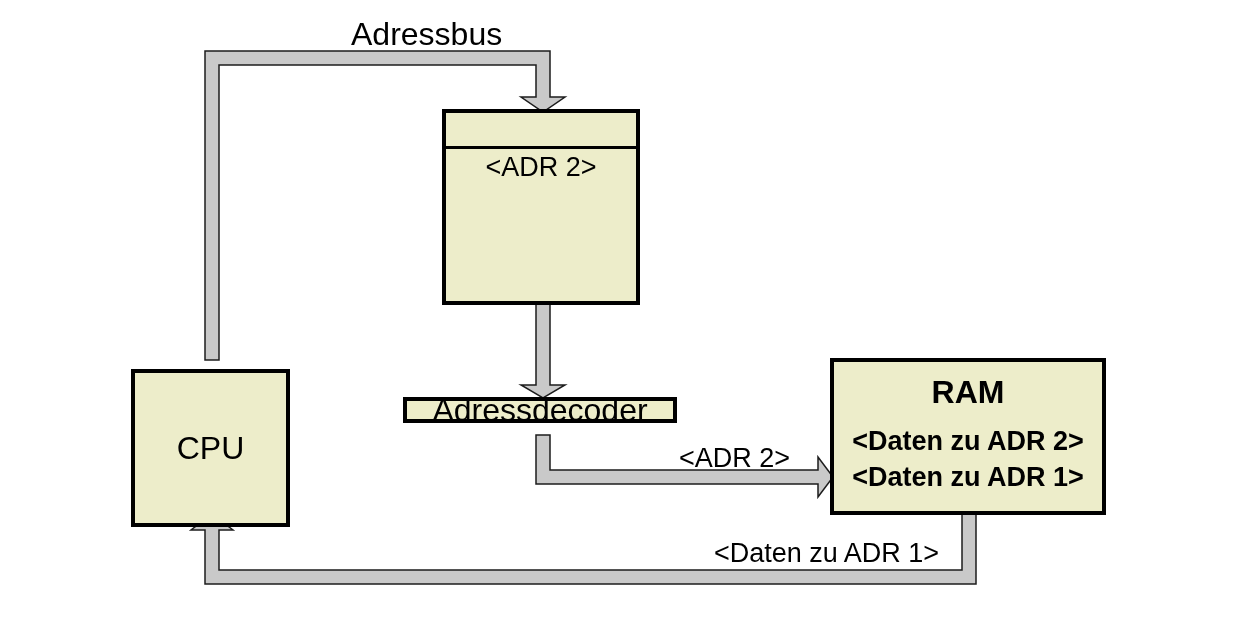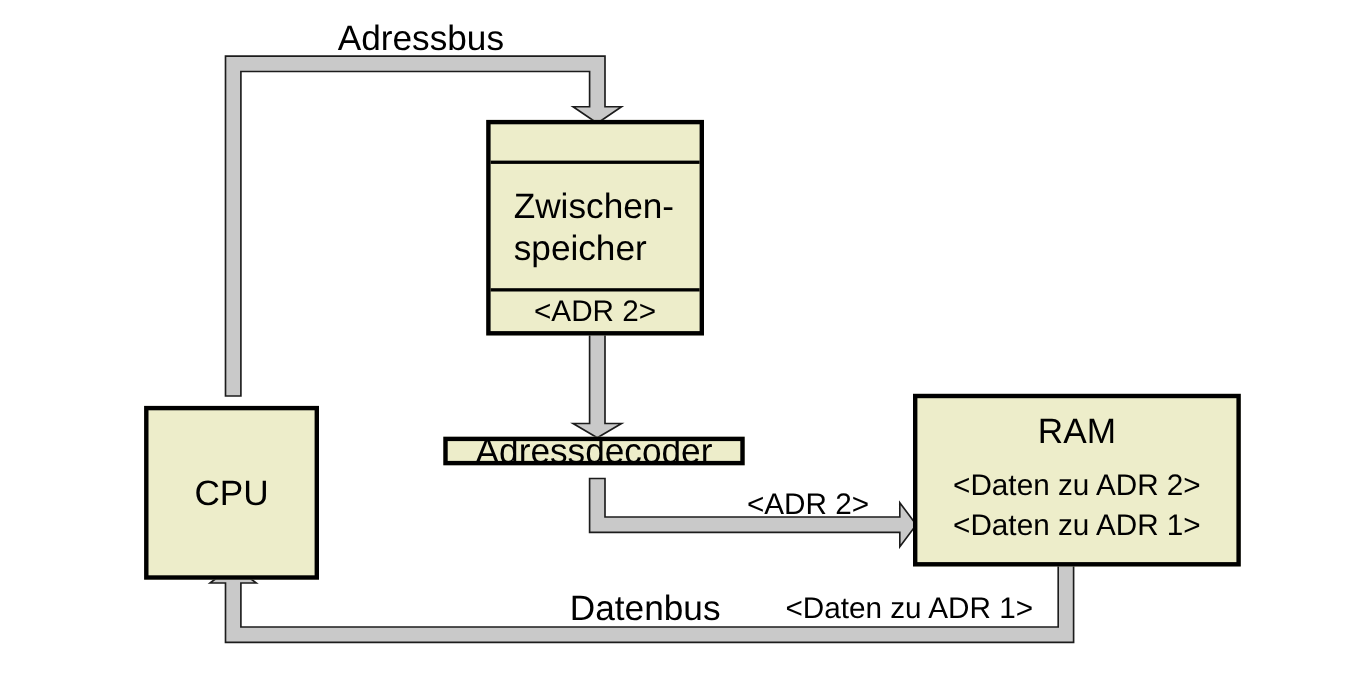--- a/index.html
+++ b/index.html
@@ -65,33 +65,34 @@
     height: 36px;
     display: flex; align-items: center; justify-content: center;
     font-size: 27px;
   }
   .node-decoder {
     left: 403px; top: 397px; width: 274px; height: 26px;
     display: flex; align-items: center; justify-content: center;
     font-size: 32px;
   }
   .node-ram {
-    left: 830px; top: 358px; width: 298px; height: 157px;
+    left: 830px; top: 358px; width: 276px; height: 157px;
     display: flex; flex-direction: column; align-items: center;
     padding-top: 12px;
+    font-weight: bold;
   }
   .ram-title { font-size: 32px; line-height: 37px; margin-bottom: 12px; }
   .ram-line  { font-size: 27px; line-height: 36px; }
   .bus-label {
     position: absolute;
     z-index: 1;
     white-space: nowrap;
     line-height: 1;
   }
-  .bus-label-big   { font-size: 32px; }
+  .bus-label-big   { font-size: 32px; margin-left: 44px; }
   .bus-label-small { font-size: 27px; }
   .lbl-adressbus  { left: 307px; top: 18px; }
   .lbl-adr2       { left: 679px; top: 445px; }
   .lbl-datenbus   { left: 518px; top: 537px; }
   .lbl-datenadr1  { left: 714px; top: 540px; }
 </style>
 </head>
 <body>
 
 <div class="stage">
@@ -104,34 +105,29 @@
 
     <polygon class="bus" points="536,435 536,484 818,484 818,497 833,477 818,457 818,470 550,470 550,435"></polygon>
 
     <polygon class="bus" points="976,513 976,584 205,584 205,530 191,530 212,514 233,530 219,530 219,570 962,570 962,513"></polygon>
   </svg>
 
   <div class="bus-label bus-label-big lbl-adressbus">Adressbus</div>
 
   <div class="bus-label bus-label-small lbl-adr2">&lt;ADR 2&gt;</div>
 
-  <div class="bus-label bus-label-big lbl-datenbus">Datenbus</div>
 
   <div class="bus-label bus-label-small lbl-datenadr1">&lt;Daten zu ADR 1&gt;</div>
 
   <div class="node node-cpu">
     <span>CPU</span>
   </div>
 
   <div class="node node-buffer">
     <div class="buffer-slot-empty"></div>
-    <div class="buffer-title">
-      <div>Zwischen-</div>
-      <div>speicher</div>
-    </div>
     <div class="buffer-value">&lt;ADR 2&gt;</div>
   </div>
 
   <div class="node node-decoder">
     <span>Adressdecoder</span>
   </div>
 
   <div class="node node-ram">
     <div class="ram-title">RAM</div>
     <div class="ram-line">&lt;Daten zu ADR 2&gt;</div>

